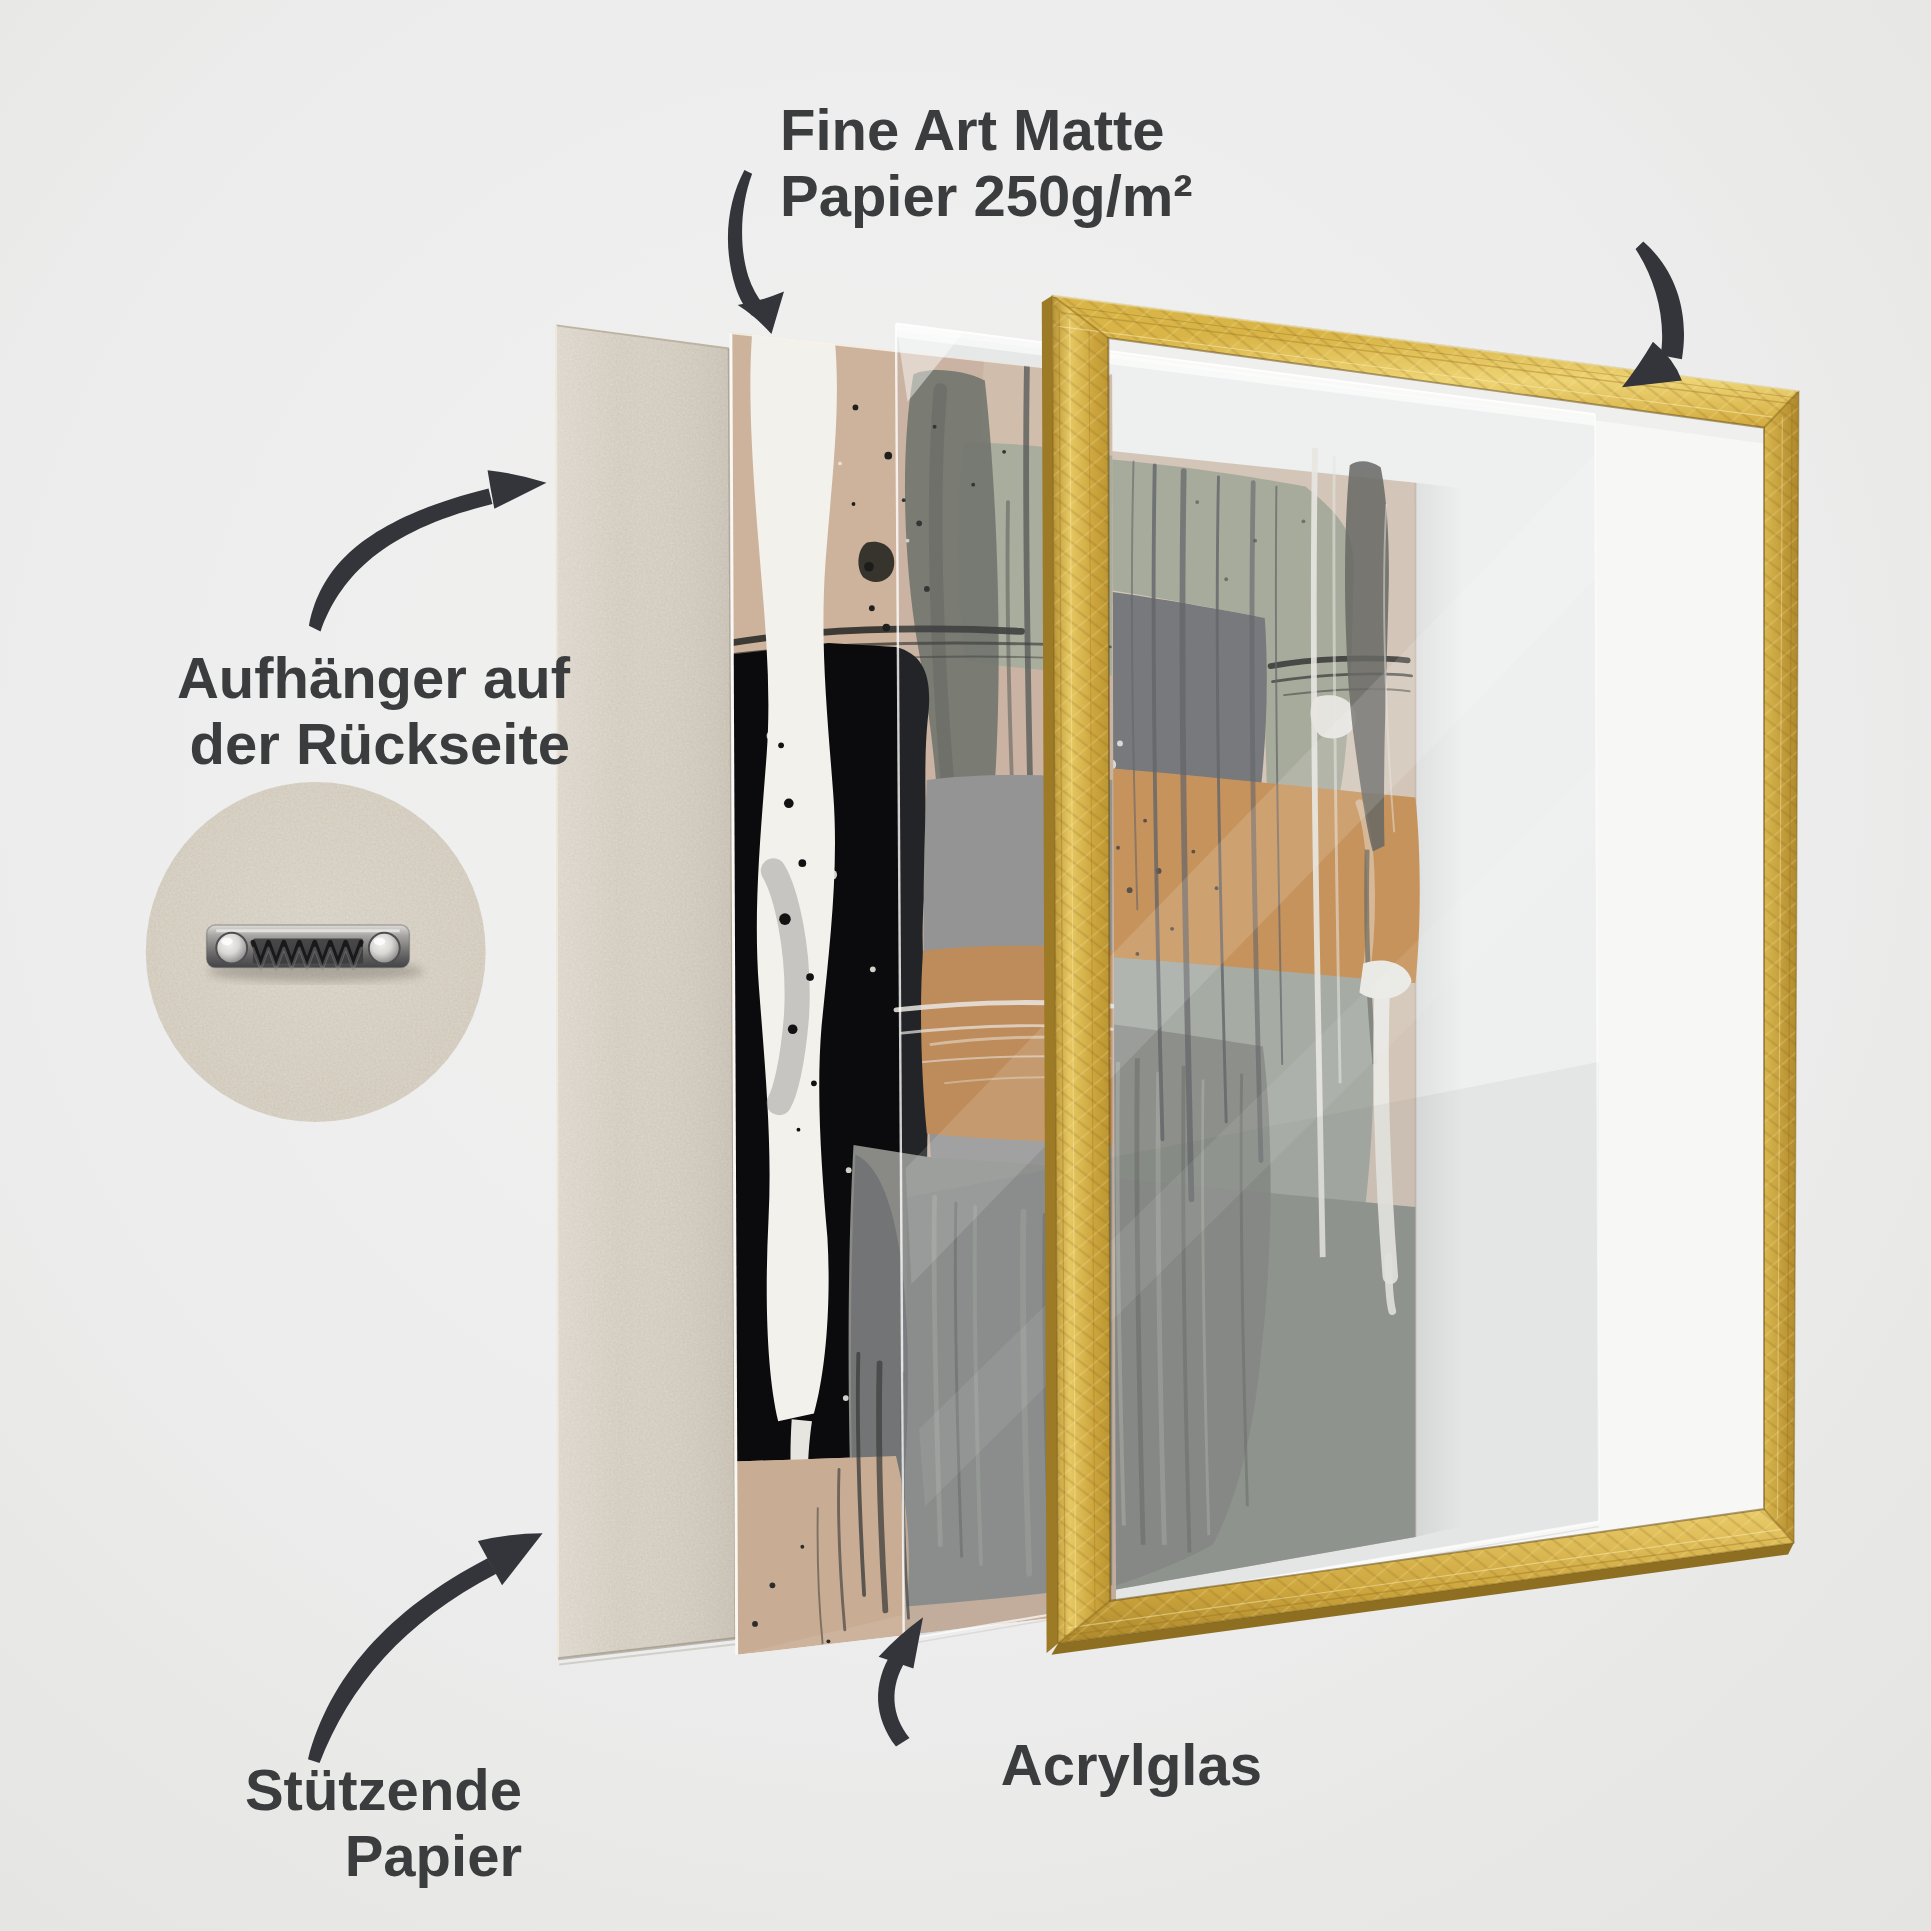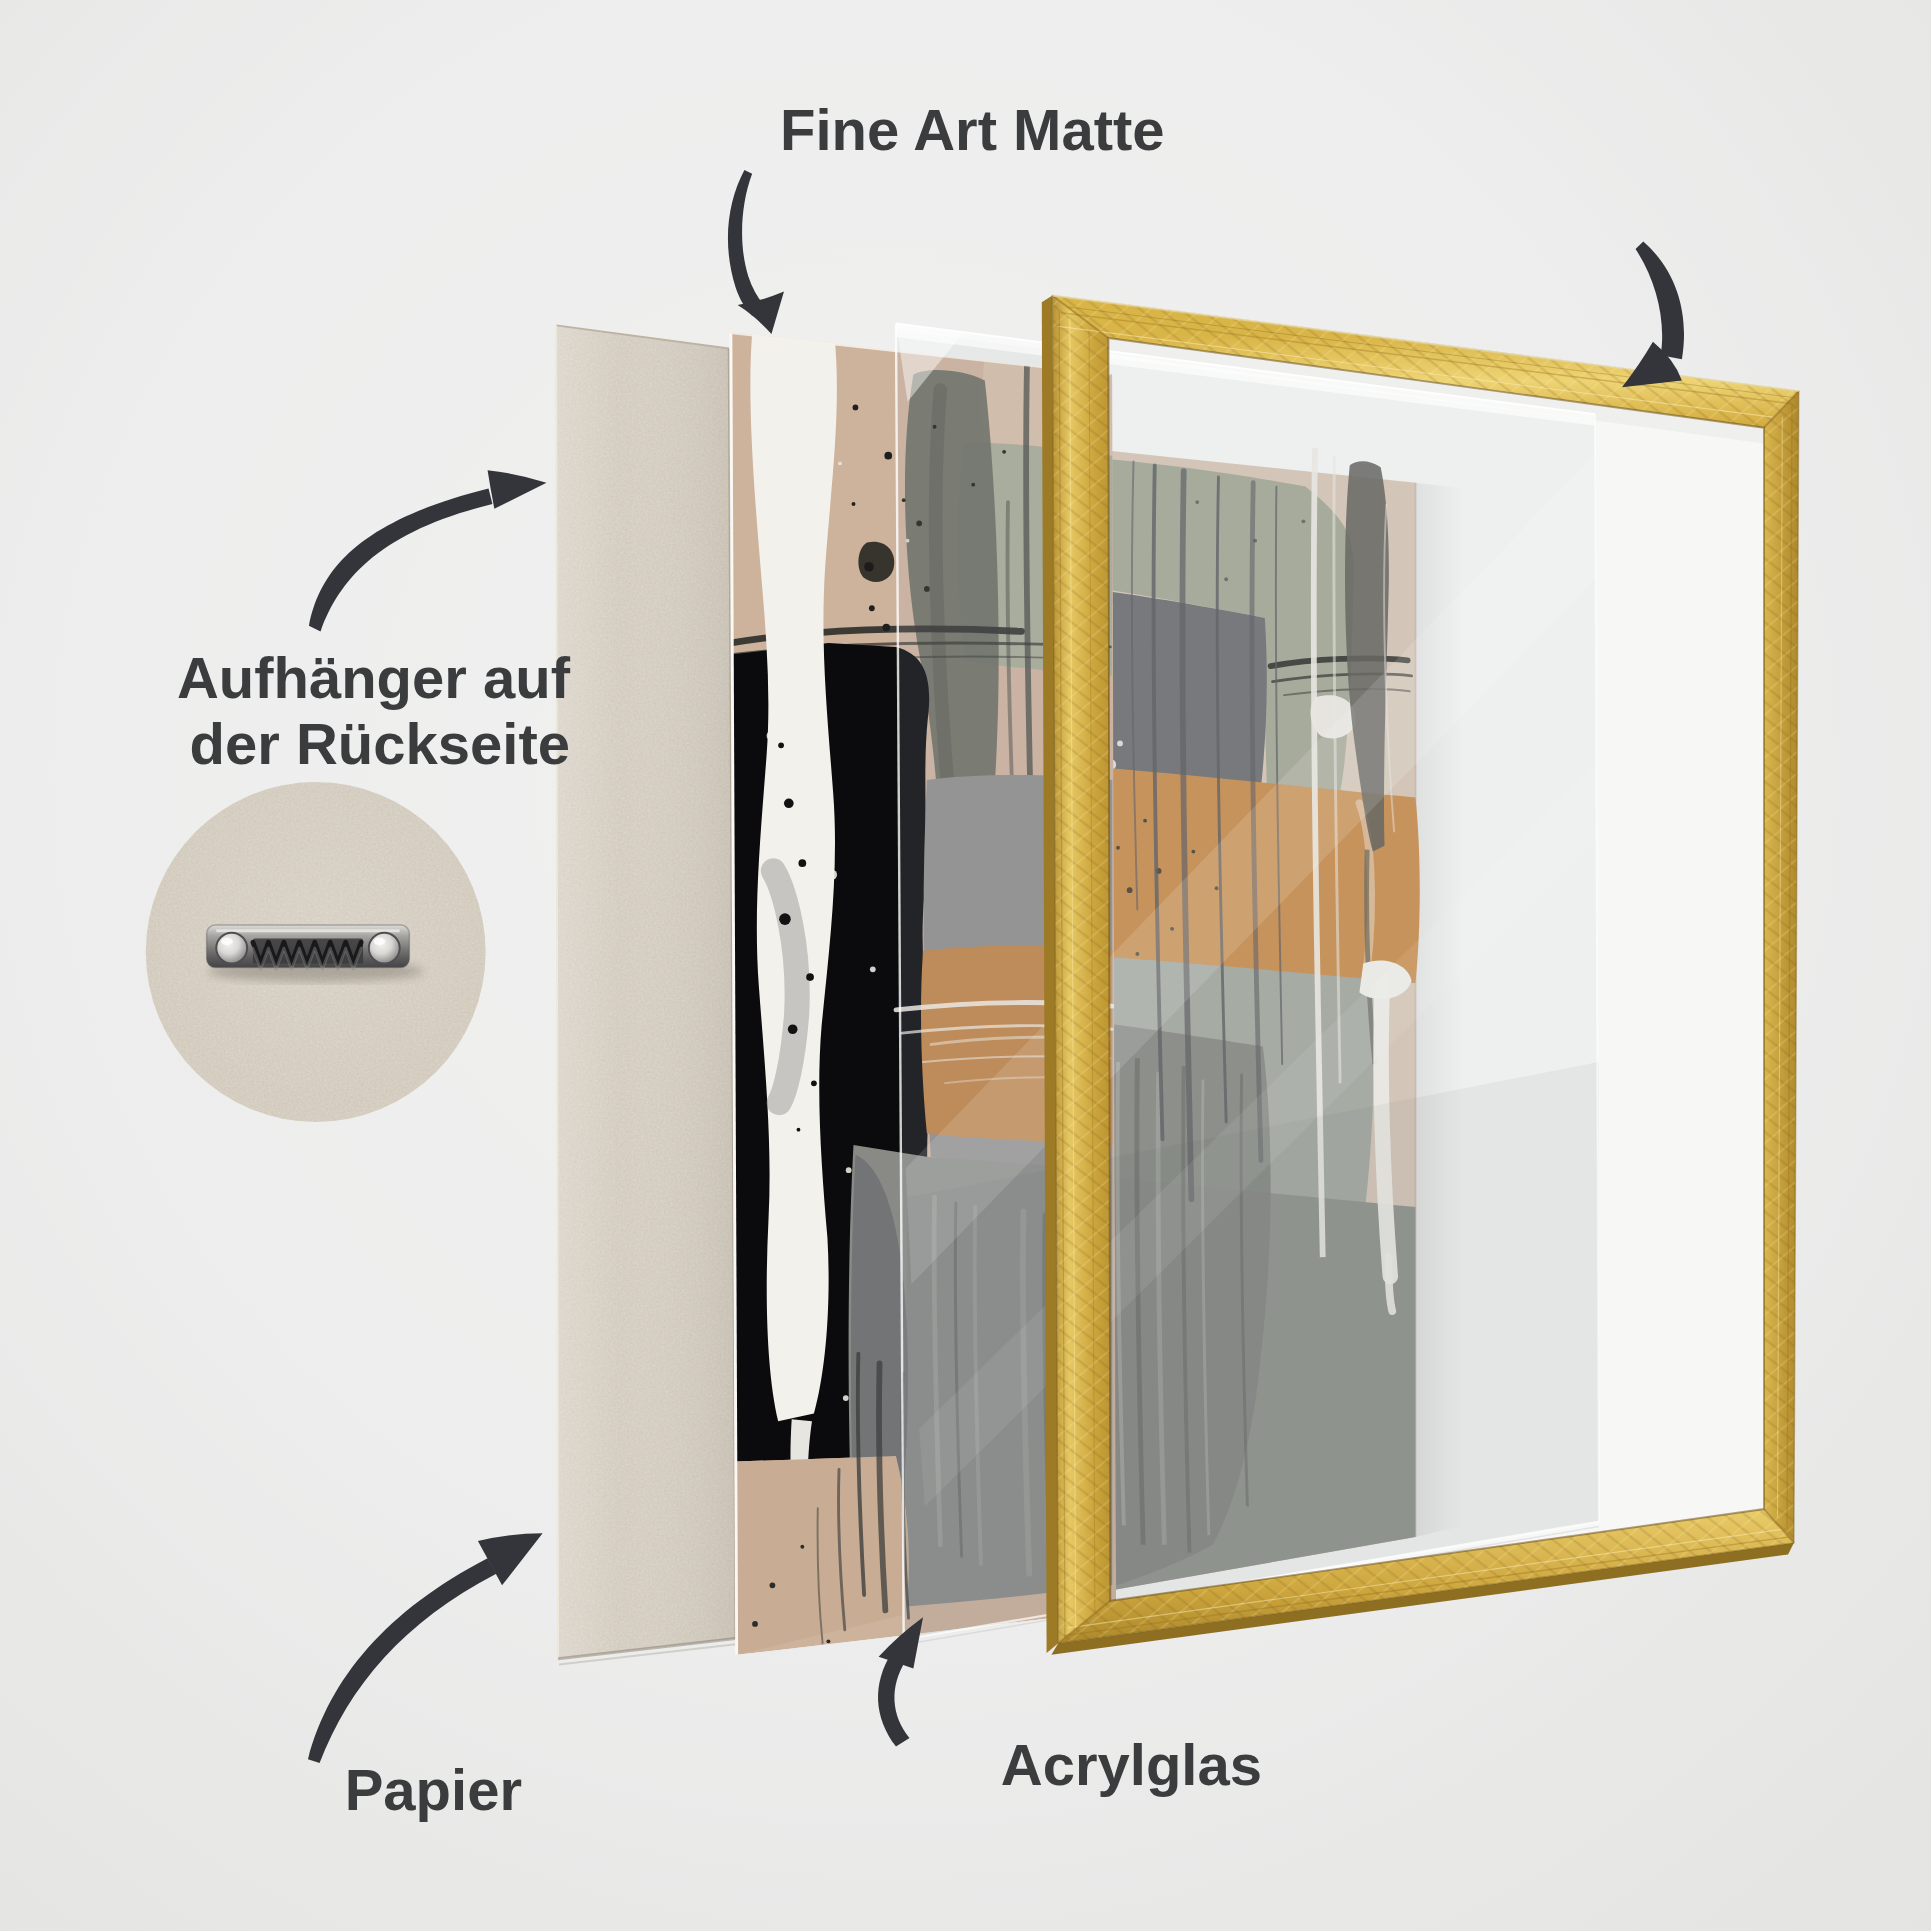--- a/index.html
+++ b/index.html
@@ -393,29 +393,31 @@
       <circle cx="240" cy="982" r="16" fill="url(#screwG)" stroke="#4e4e50" stroke-width="2"></circle>
       <ellipse cx="235" cy="975" rx="6" ry="4" fill="#ffffff" opacity="0.8"></ellipse>
       <circle cx="398" cy="982" r="16" fill="url(#screwG)" stroke="#4e4e50" stroke-width="2"></circle>
       <ellipse cx="393" cy="975" rx="6" ry="4" fill="#ffffff" opacity="0.8"></ellipse>
     </g>
   </g>
 </svg>
 
 <div class="label" style="left:780px;top:97px;">
   <div>Fine Art Matte</div>
+  <div>Papier 250g/m²</div>
 </div>
 
 
 <div class="label center" style="left:53px;top:645px;width:517px;">
   <div>Aufhänger auf</div>
   <div>der Rückseite</div>
 </div>
 
 <div class="label center" style="left:92px;top:1757px;width:430px;">
+  <div>Stützende</div>
   <div>Papier</div>
 </div>
 
 <div class="label center" style="left:876px;top:1732px;width:386px;">
   <div>Acrylglas</div>
 </div>
 
 </div>
 
 

